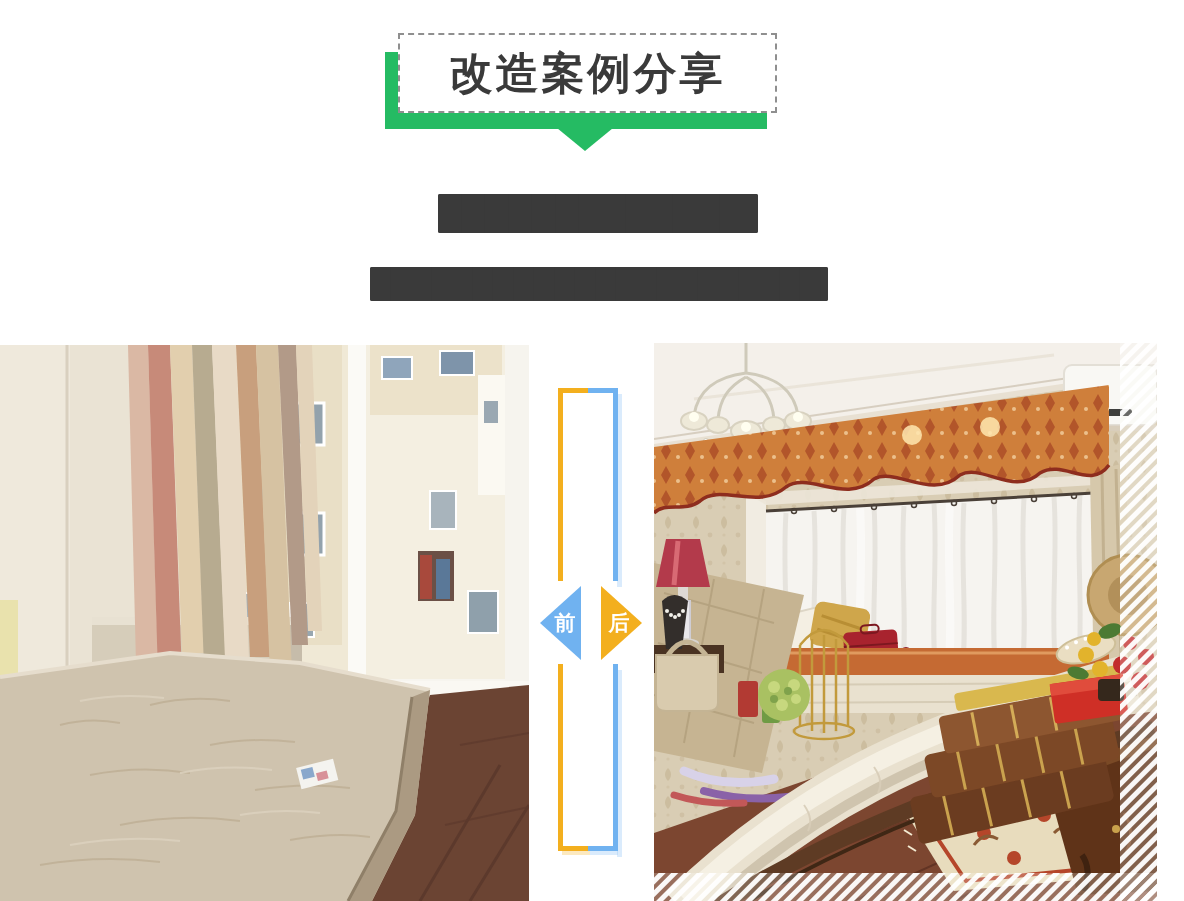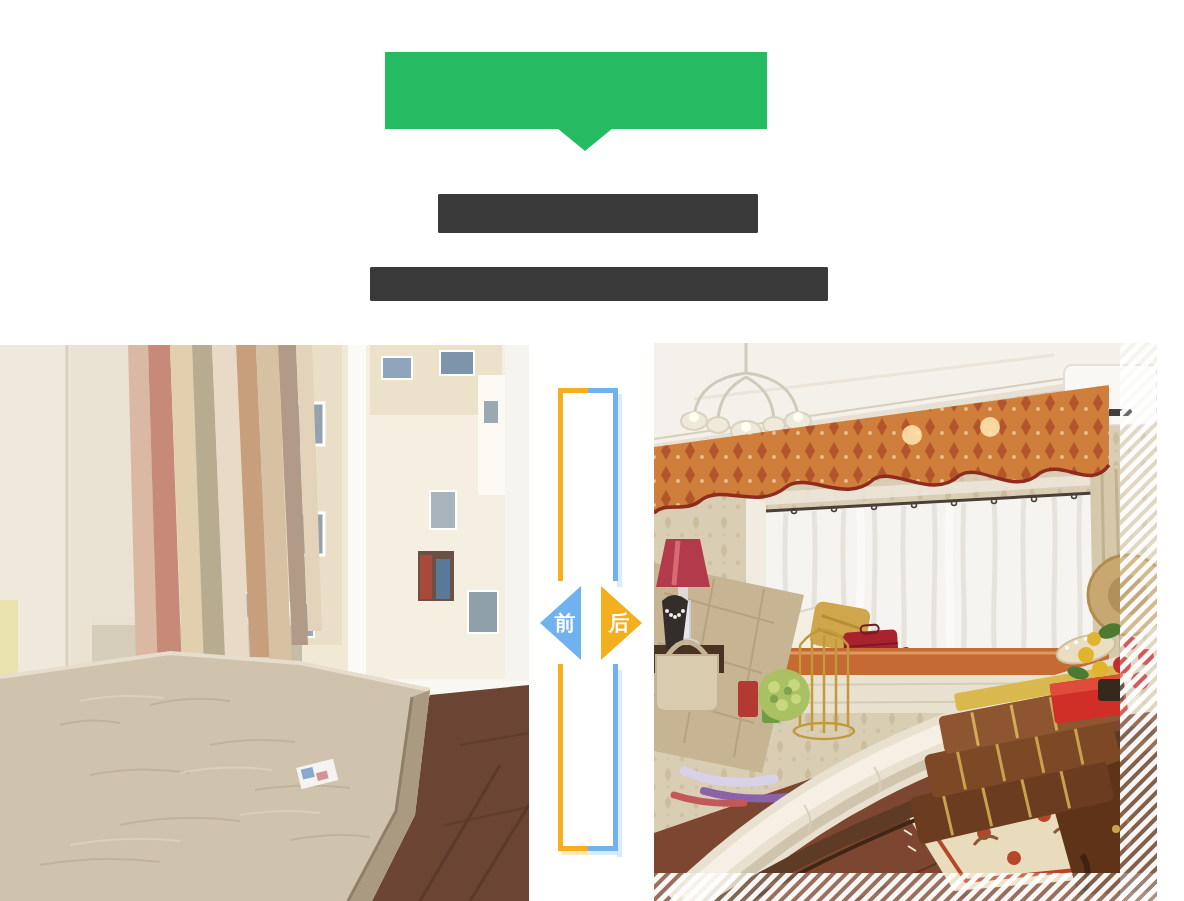--- a/index.html
+++ b/index.html
@@ -78,20 +78,23 @@
   #label-before{left:552px;}
   #label-after{left:606px;}
 </style>
 </head>
 <body>
 
 <div id="stage">
 
   <div class="ribbon-back"></div>
   <div class="ribbon-point"></div>
+  <div class="title-box">
+    <h1>改造案例分享</h1>
+  </div>
 
   <div class="redacted" id="headline-1">██████████████</div>
   <div class="redacted" id="headline-2">███████████████████████</div>
 
   <div class="photo" id="before-photo">
     <svg viewBox="0 0 529 556" aria-hidden="true">
 
       <rect width="529" height="556" fill="#eae3d4"></rect>
       <rect x="0" y="0" width="70" height="556" fill="#efe9dc"></rect>
       <line x1="67" y1="0" x2="67" y2="345" stroke="#d9d0bf" stroke-width="3"></line>

